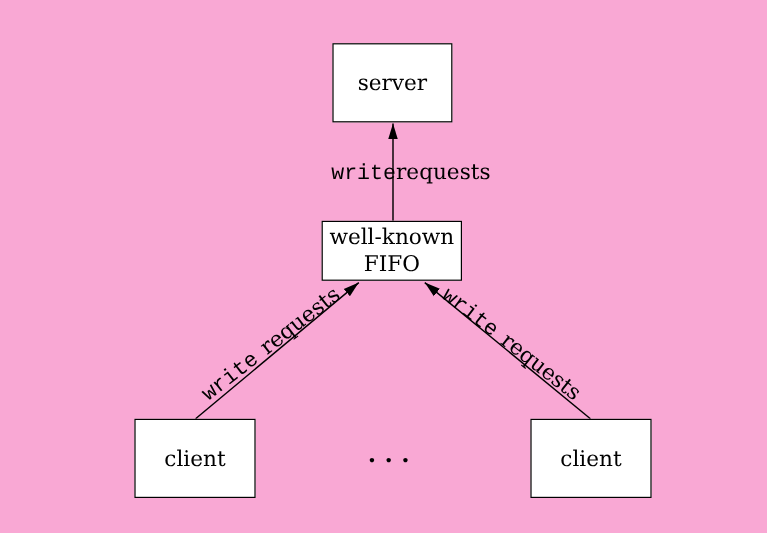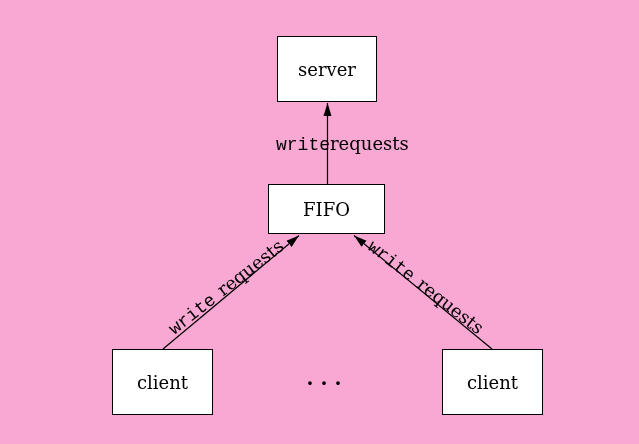--- a/index.html
+++ b/index.html
@@ -102,20 +102,21 @@
     <line x1="327.5" y1="184" x2="327.5" y2="103" stroke="#000000" stroke-width="1.2" marker-end="url(#arrowhead)"></line>
     <line x1="163" y1="349" x2="299" y2="235.5" stroke="#000000" stroke-width="1.2" marker-end="url(#arrowhead)"></line>
     <line x1="492" y1="349" x2="354" y2="235.5" stroke="#000000" stroke-width="1.2" marker-end="url(#arrowhead)"></line>
   </svg>
 
   <div class="node node-server">
     <span>server</span>
   </div>
 
   <div class="node node-fifo">
+    <span>well-known</span>
     <span>FIFO</span>
   </div>
 
   <div class="node node-client-left">
     <span>client</span>
   </div>
 
   <div class="node node-client-right">
     <span>client</span>
   </div>

